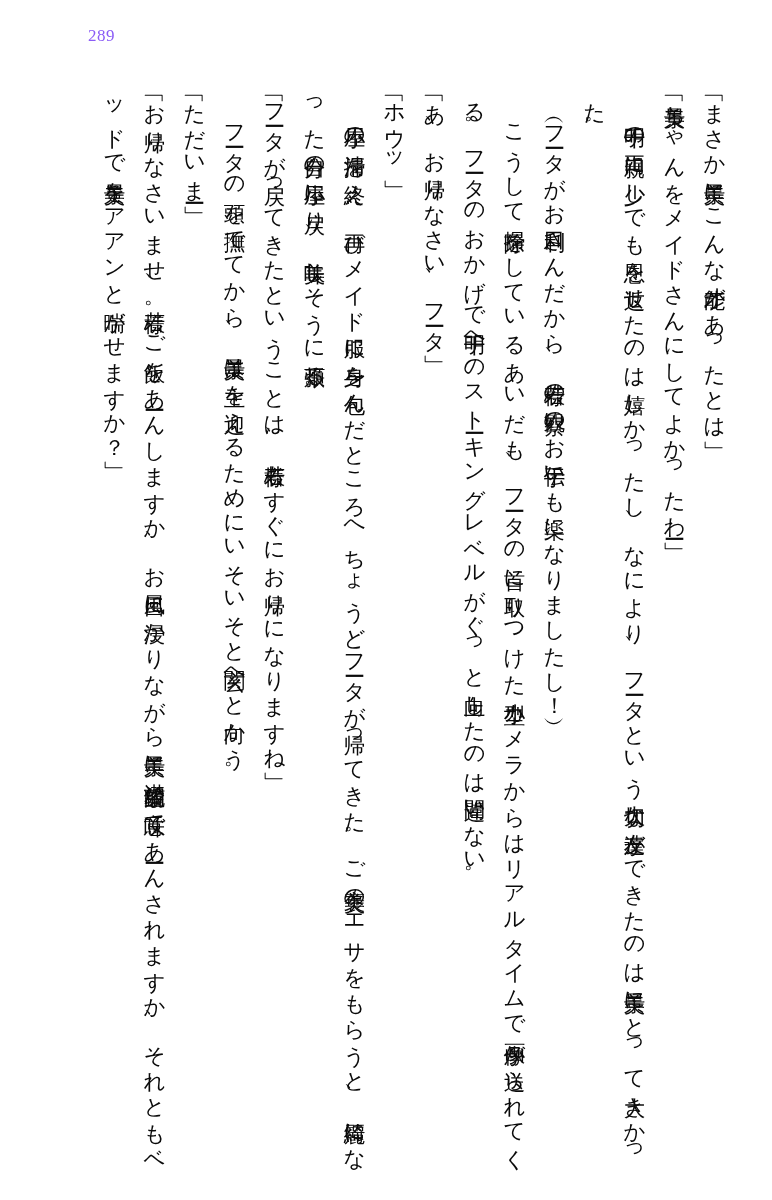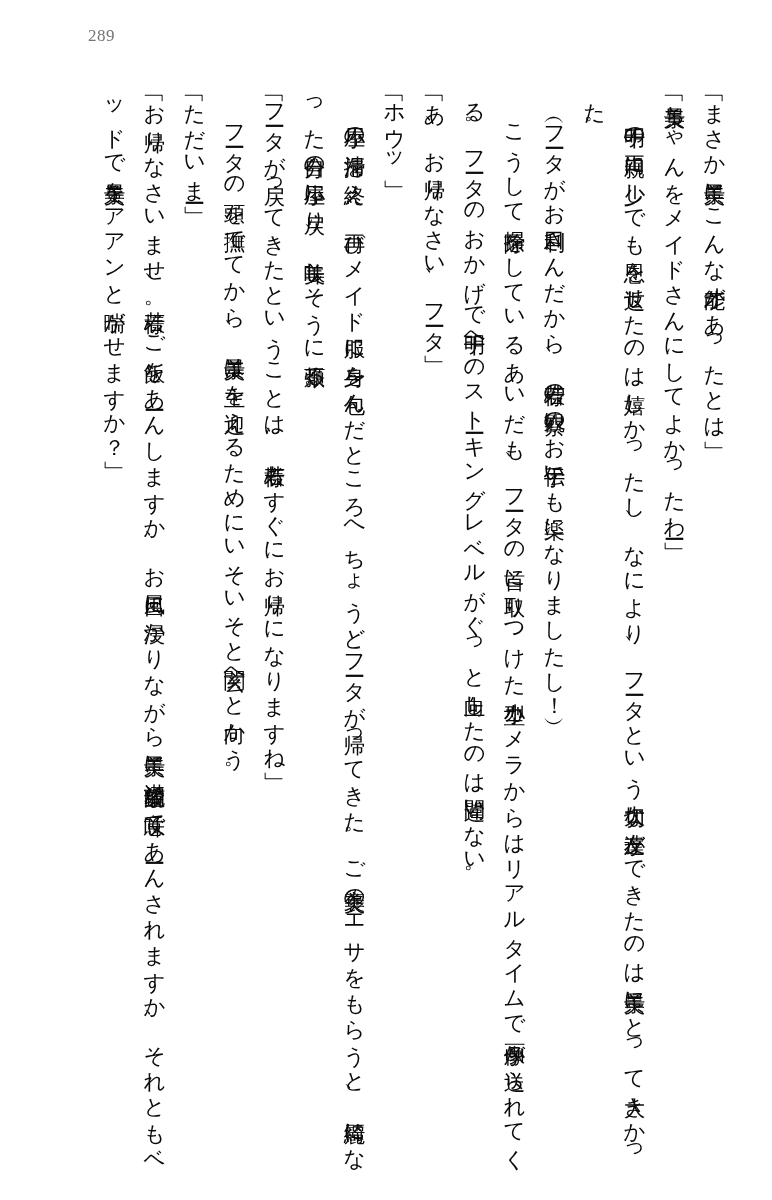--- a/index.html
+++ b/index.html
@@ -16,21 +16,21 @@
     font-family: "Liberation Serif", "DejaVu Serif", serif;
     color: #000000;
   }
   .page-number {
     position: absolute;
     top: 26px;
     left: 88px;
     font-size: 17px;
     font-family: "Liberation Serif", "DejaVu Serif", serif;
     letter-spacing: 0.5px;
-    color: #737373;
+    color: #8b5cf6;
   }
   .body-text {
     position: absolute;
     top: 88px;
     left: 38px;
     width: 696px;
     height: 1072px;
     writing-mode: vertical-rl;
     -webkit-writing-mode: vertical-rl;
     text-orientation: upright;

